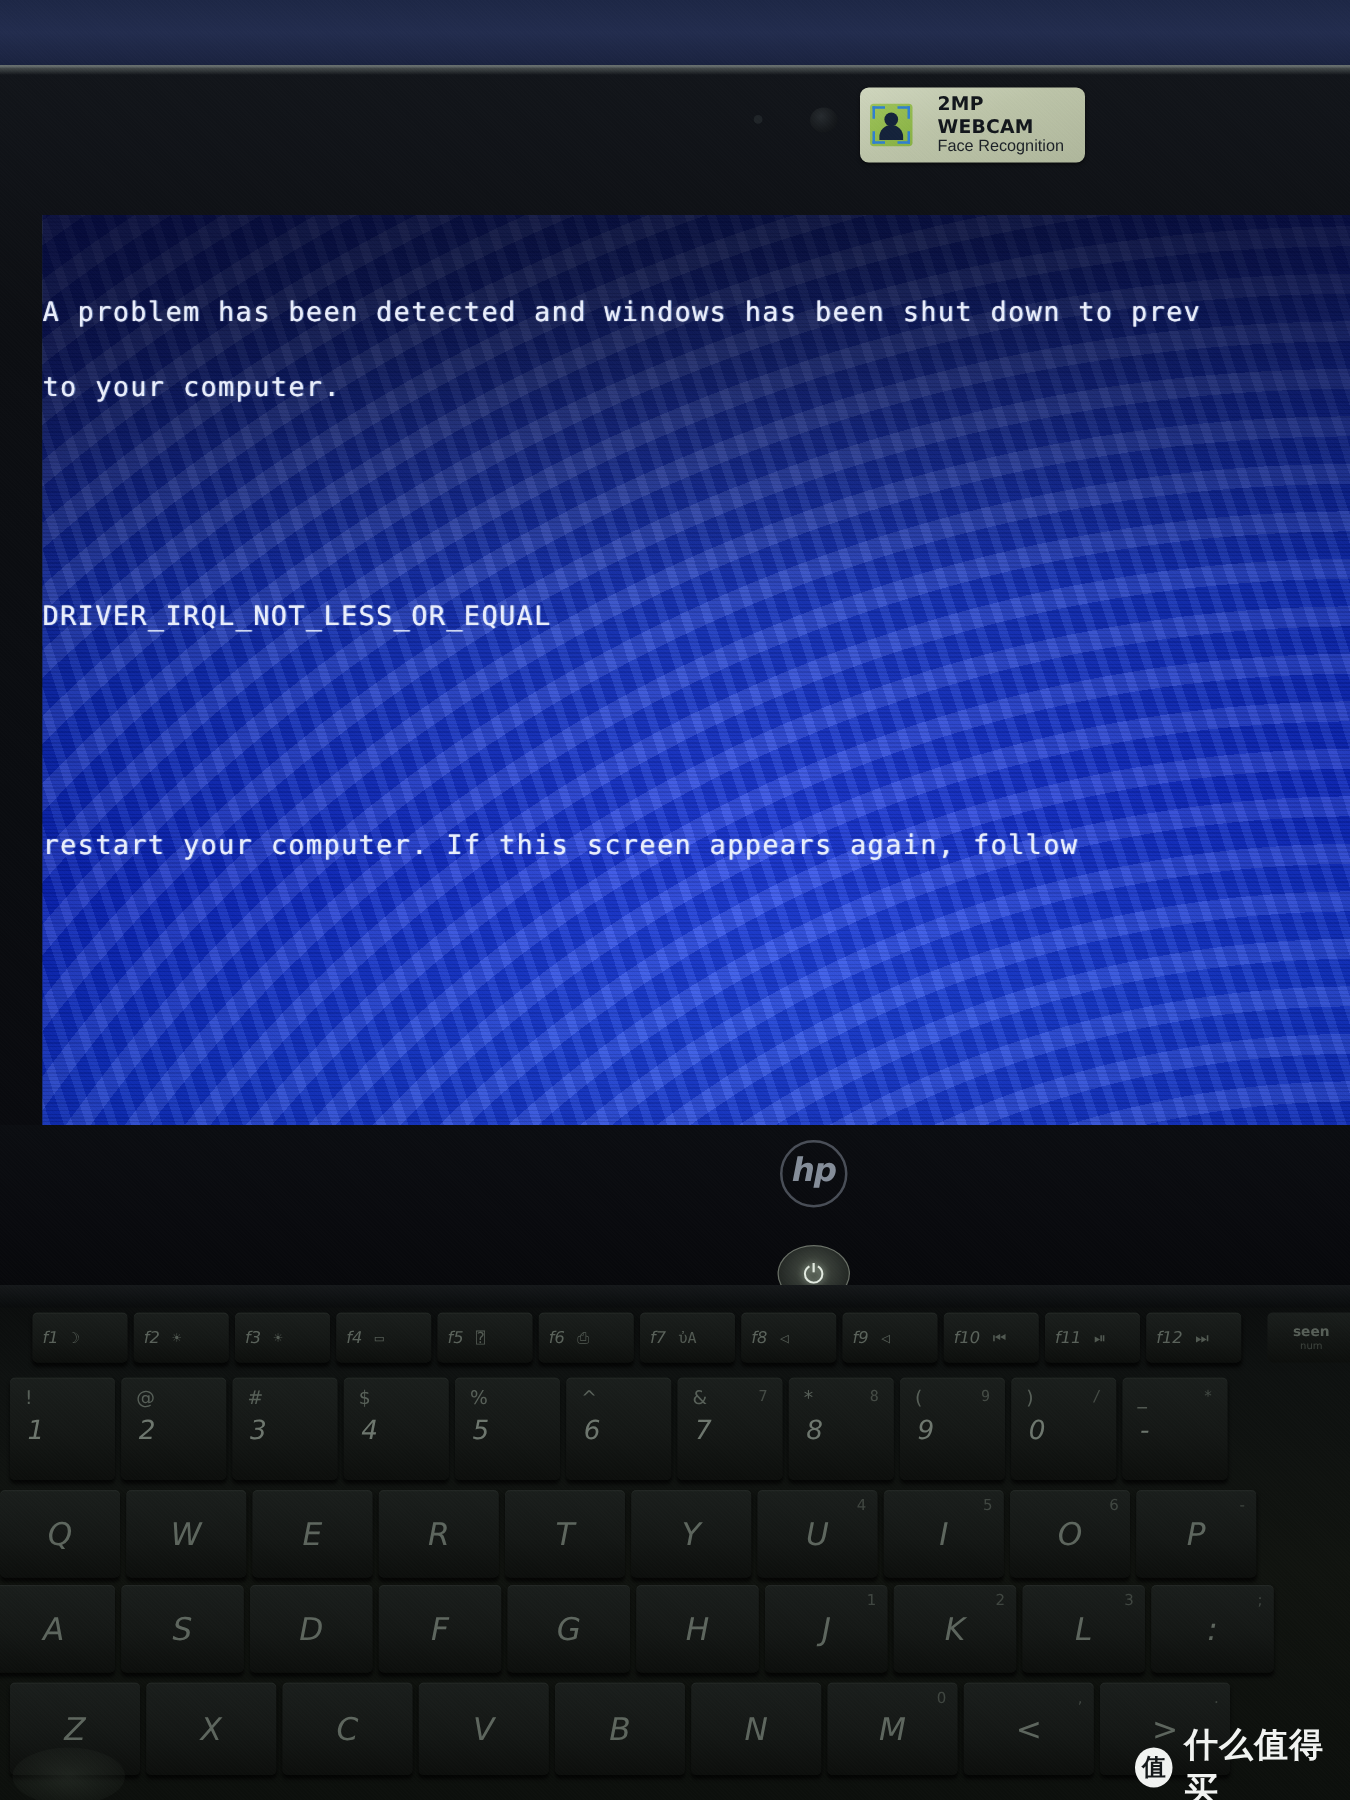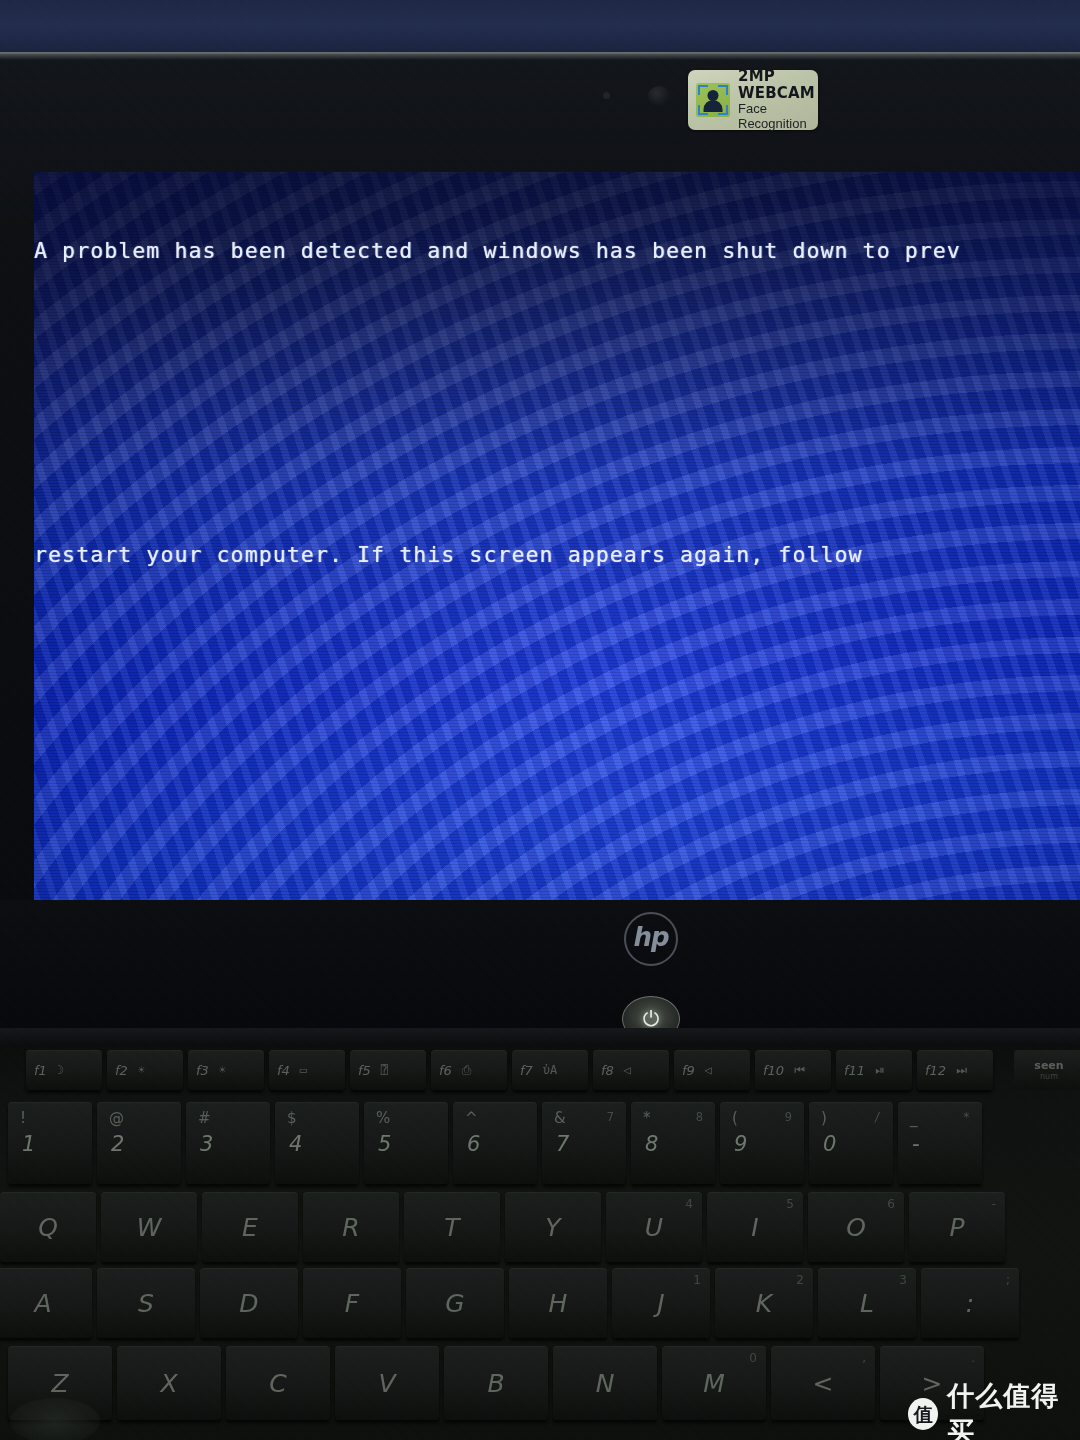--- a/index.html
+++ b/index.html
@@ -22,25 +22,25 @@
        background:linear-gradient(180deg,rgba(150,160,155,.55),rgba(20,24,28,0));}
 
   
   .lens{position:absolute;left:648px;top:86px;width:22px;height:20px;border-radius:50%;
         background:radial-gradient(circle at 40% 35%,#2a2f33 0%,#16191c 60%,#0d0f12 100%);
         opacity:.85;}
   .lens-dot{position:absolute;left:603px;top:92px;width:7px;height:7px;border-radius:50%;
         background:#23282c;opacity:.8;}
 
   
-  .sticker{position:absolute;left:688px;top:70px;width:130px;height:60px;
+  .sticker{position:absolute;left:688px;top:70px;width:180px;height:60px;
         border-radius:7px;
         background:linear-gradient(160deg,#cfd6bd 0%,#bcc4a8 45%,#aeb69b 100%);
         box-shadow:0 1px 3px rgba(0,0,0,.6);
-        display:flex;align-items:center;padding:0 8px;box-sizing:border-box;gap:8px;}
+        display:flex;align-items:center;padding:0 8px;box-sizing:border-box;gap:20px;}
   .sticker-ico{width:34px;height:34px;border-radius:3px;flex:0 0 auto;
         background:linear-gradient(150deg,#9dc25a 0%,#87b043 100%);position:relative;}
   .sticker-ico .person{position:absolute;left:50%;top:7px;transform:translateX(-50%);
         width:11px;height:11px;border-radius:50%;background:#14223a;}
   .sticker-ico .body{position:absolute;left:50%;bottom:5px;transform:translateX(-50%);
         width:19px;height:12px;border-radius:10px 10px 0 0;background:#14223a;}
   .sticker-ico .br{position:absolute;width:8px;height:8px;border:2px solid #2f7fd0;}
   .sticker-ico .tl{left:2px;top:2px;border-right:0;border-bottom:0;}
   .sticker-ico .tr{right:2px;top:2px;border-left:0;border-bottom:0;}
   .sticker-ico .bl{left:2px;bottom:2px;border-right:0;border-top:0;}
@@ -195,22 +195,24 @@
   <div class="screen">
     <div class="moire-a"></div>
     <div class="moire-b"></div>
     <div class="moire-c"></div>
     <div class="scr-dark"></div>
     <div class="scr-vig"></div>
 
     <div class="bsod">
       <div class="blk" style="position:absolute;left:0;top:28px;width:100%;">
         <span class="ln">A problem has been detected and windows has been shut down to prev</span>
+        <span class="ln">to your computer.</span>
         <div class="gap"></div>
         <div class="gap"></div>
+        <span class="ln">DRIVER_IRQL_NOT_LESS_OR_EQUAL</span>
         <div class="gap"></div>
         <div class="gap"></div>
         <span class="ln">restart your computer. If this screen appears again, follow</span>
         <div class="gap"></div>
         
         
         
         
         
         

